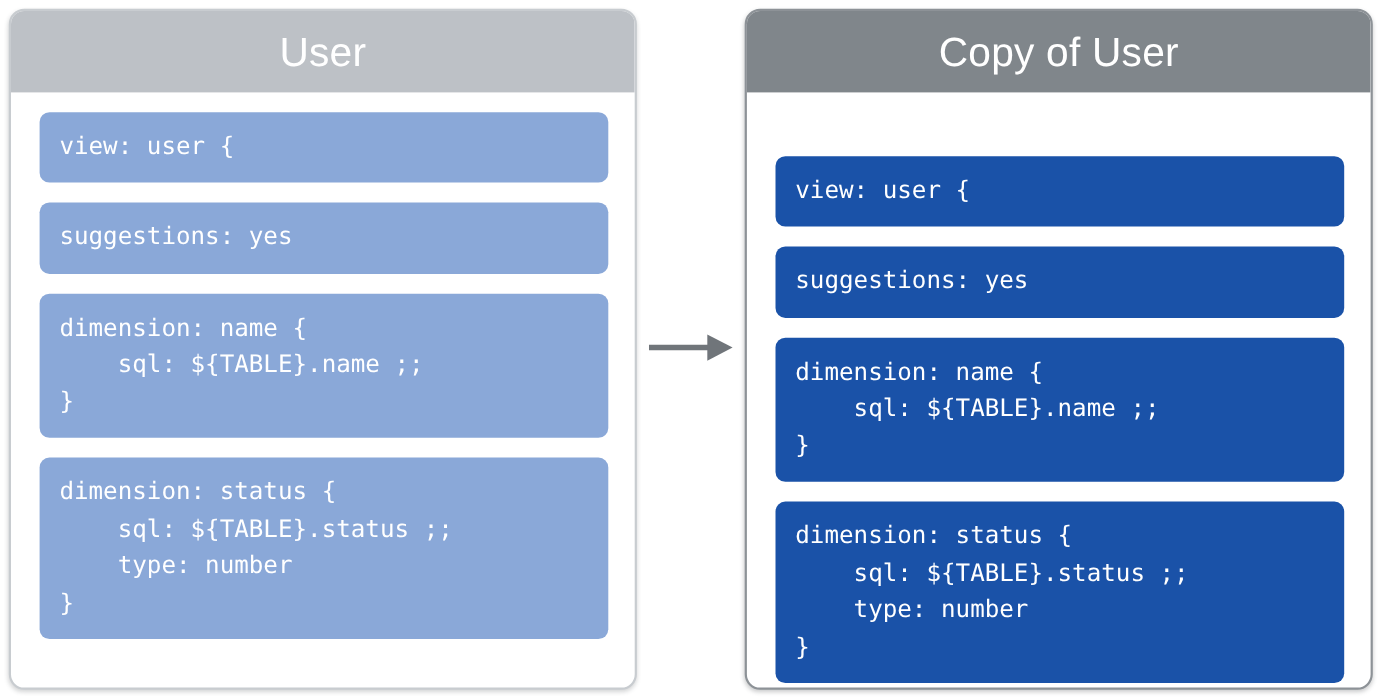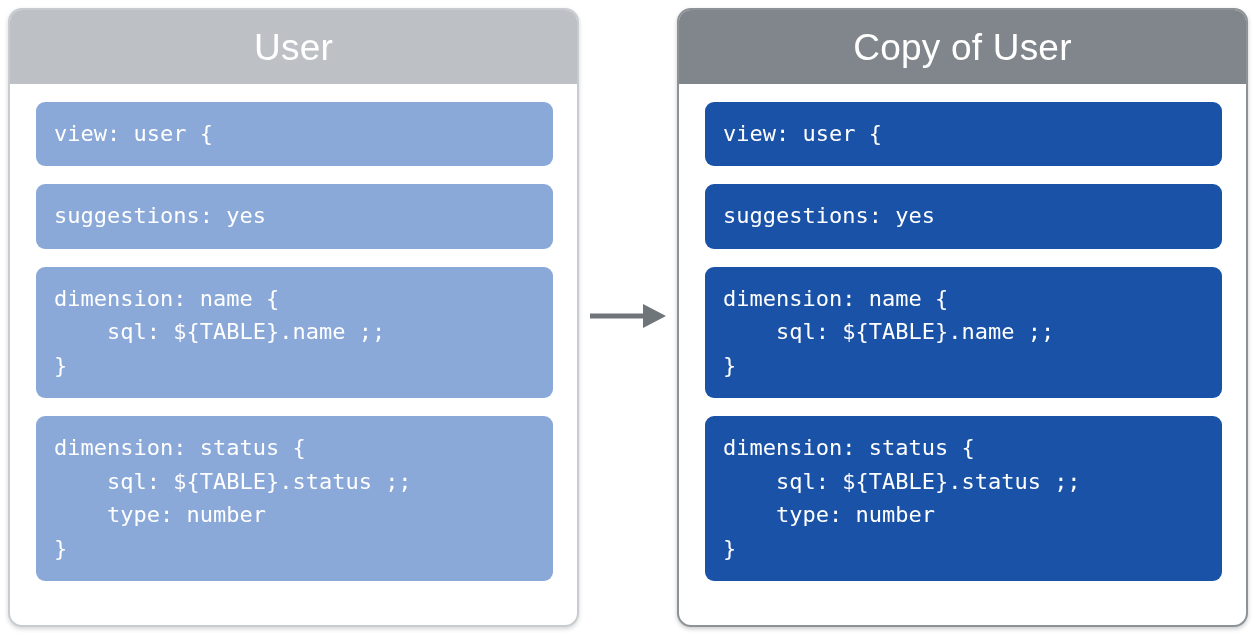--- a/index.html
+++ b/index.html
@@ -40,20 +40,21 @@
     border: 2px solid #c8ccd0;
     box-shadow: 0 2px 4px rgba(60,64,67,0.22);
   }
   .panel-copy {
     left: 677px;
     top: 8px;
     width: 571px;
     height: 619px;
     border: 2px solid #8d9297;
     box-shadow: 0 2px 4px rgba(60,64,67,0.28);
+    gap: 40px;
   }
 
   .panel-header {
     height: 74px;
     flex: 0 0 74px;
     display: flex;
     align-items: center;
     justify-content: center;
     color: #ffffff;
     font-size: 37px;

